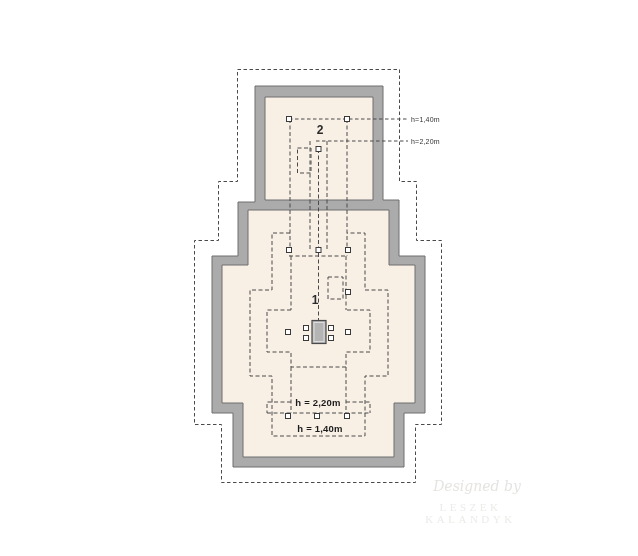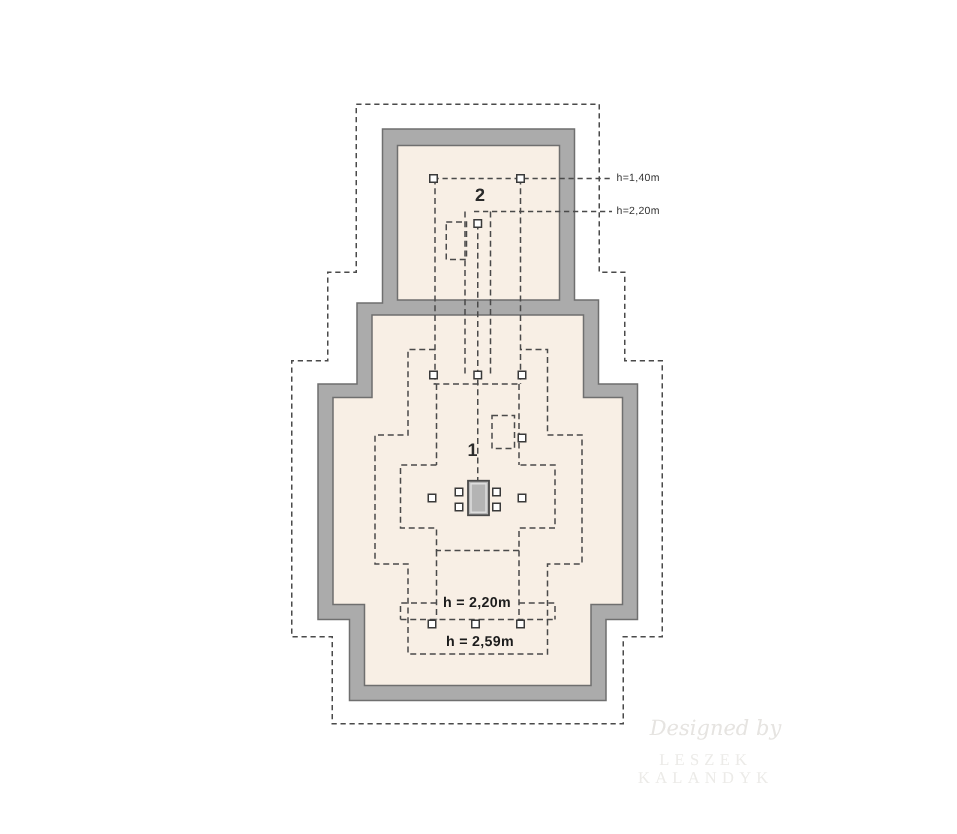--- a/index.html
+++ b/index.html
@@ -112,18 +112,18 @@
     </g>
   </svg>
 
   <div class="lbl room-num" style="left:320px; top:130px;">2</div>
   <div class="lbl room-num" style="left:315px; top:300px;">1</div>
 
   <div class="lbl leader-label" style="left:411px; top:119px;">h=1,40m</div>
   <div class="lbl leader-label" style="left:411px; top:141px;">h=2,20m</div>
 
   <div class="lbl dim-label" style="left:318px; top:402px;">h = 2,20m</div>
-  <div class="lbl dim-label" style="left:320px; top:428px;">h = 2,59m</div>
+  <div class="lbl dim-label" style="left:320px; top:428px;">h = 1,40m</div>
 
   <div class="wm wm-script" style="left:432px; top:478px; width:90px;">Designed by</div>
   <div class="wm wm-caps" style="left:398px; top:501px; width:145px;">LESZEK KALANDYK</div>
 
 </div>
 
 </body></html>

